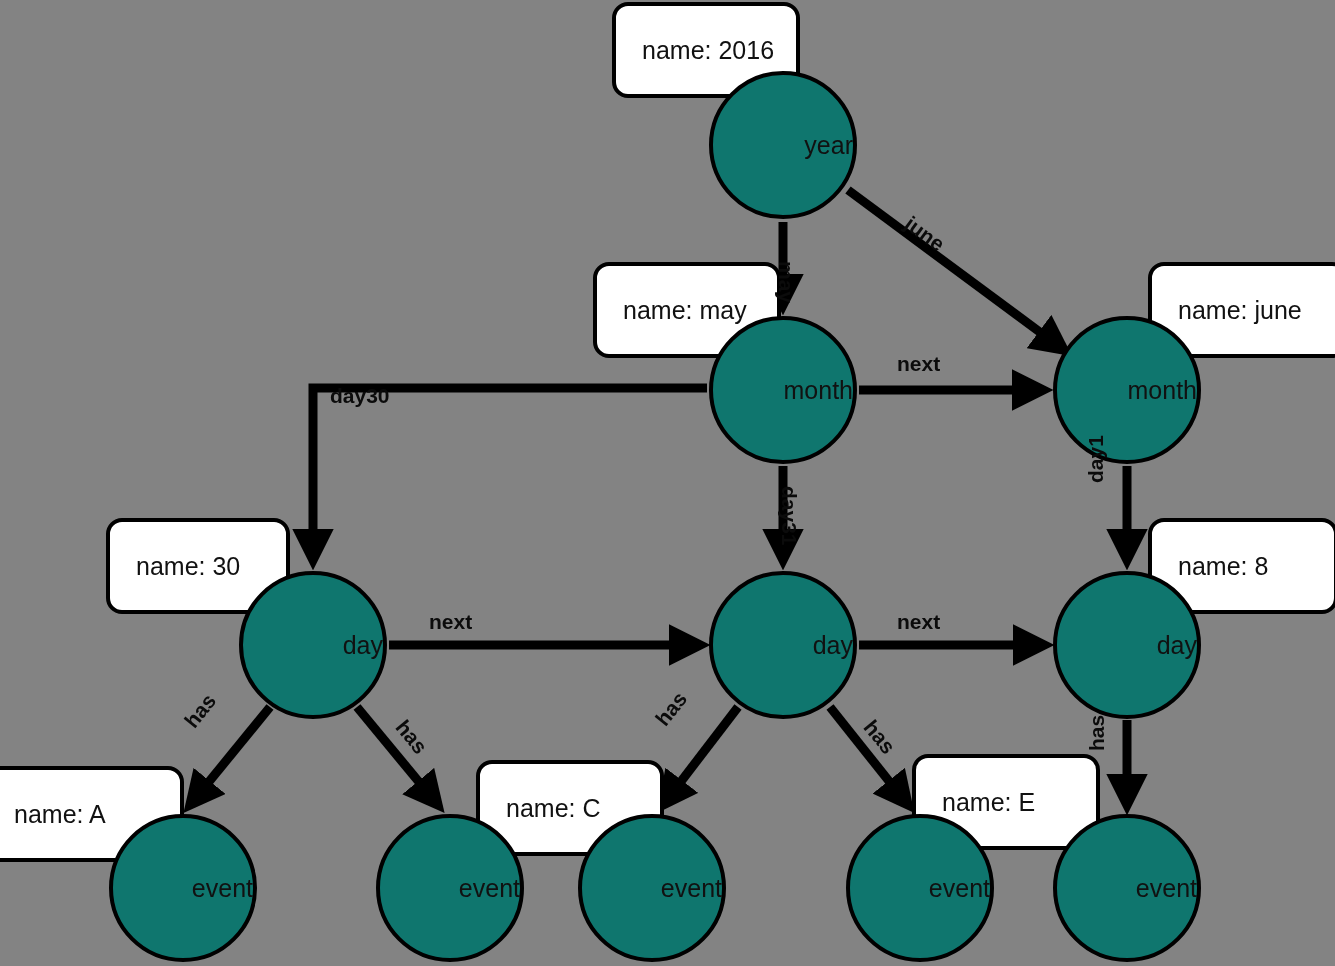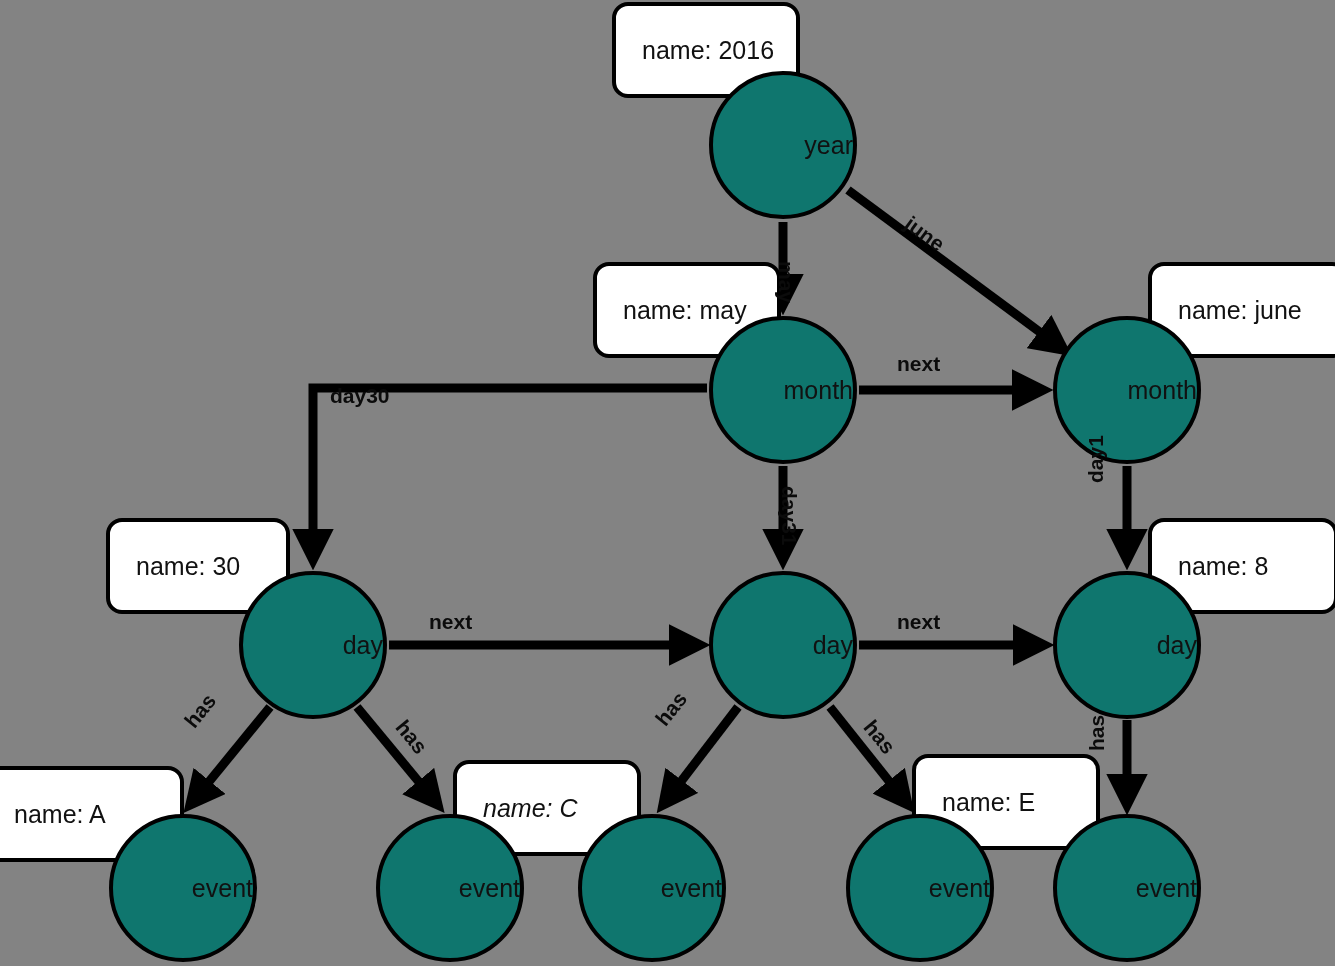--- a/index.html
+++ b/index.html
@@ -96,21 +96,21 @@
 
   <div class="prop-box" style="left:1148px; top:518px; width:190px; height:96px;">
     <span class="prop-text">name: 8</span>
   </div>
 
   <div class="prop-box" style="left:-16px; top:766px; width:200px; height:96px;">
     <span class="prop-text">name: A</span>
   </div>
 
 
-  <div class="prop-box" style="left:453px; top:760px; width:188px; height:96px;font-style:italic;">
+  <div class="prop-box" style="left:476px; top:760px; width:188px; height:96px;">
     <span class="prop-text">name: C</span>
   </div>
 
 
   <div class="prop-box" style="left:912px; top:754px; width:188px; height:96px;">
     <span class="prop-text">name: E</span>
   </div>
 
   <svg id="edge-layer" viewBox="0 0 1335 966" width="1335" height="966">
     <defs>

